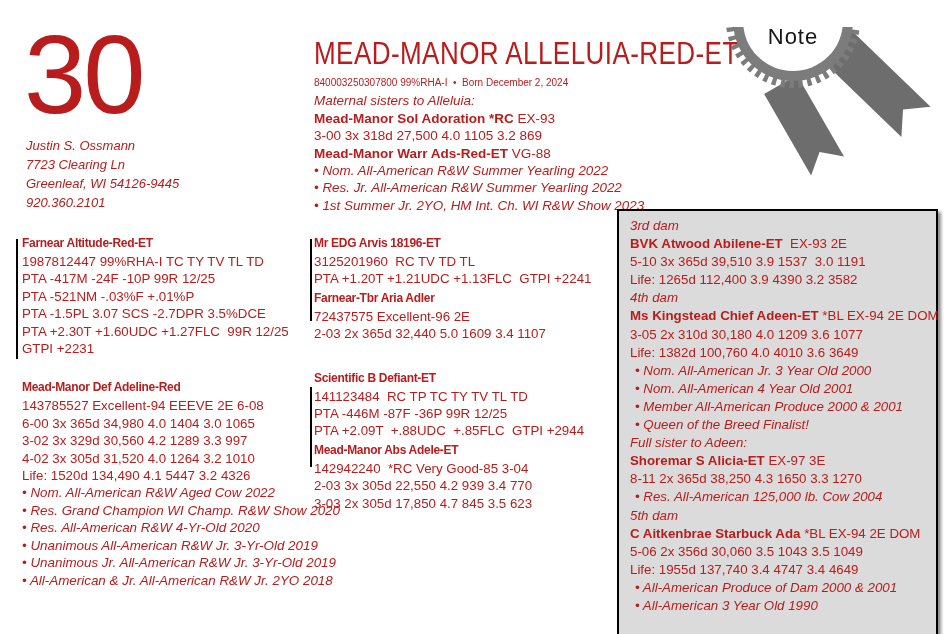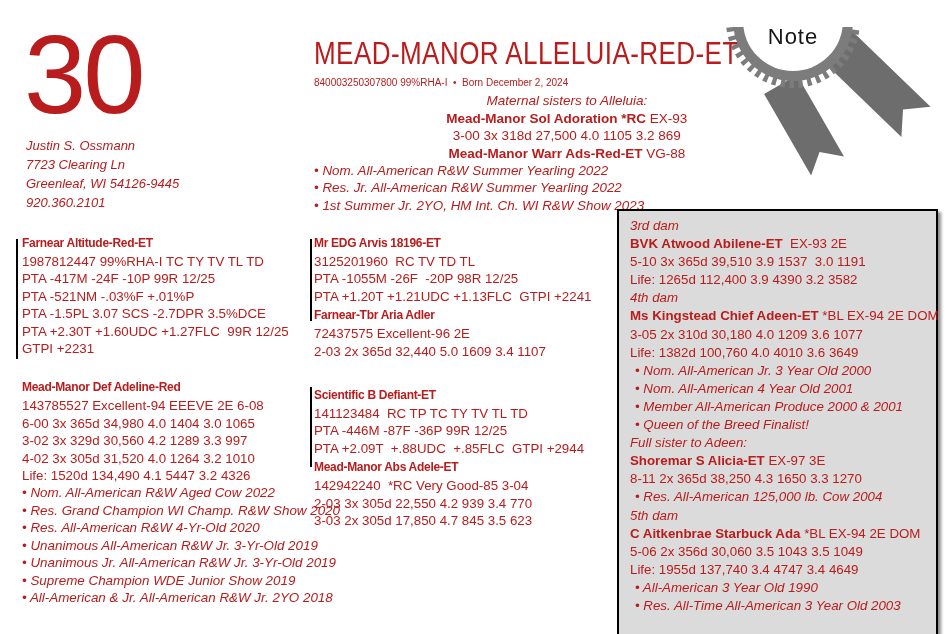--- a/index.html
+++ b/index.html
@@ -10,21 +10,21 @@
   .lot { position:absolute; left:24px; top:2px; font-size:112px; line-height:0.82;
          font-weight:400; letter-spacing:-3px; }
   .consignor { position:absolute; left:26px; top:109px; font-style:italic;
                font-size:13px; line-height:19px; }
 
   
   .header { position:absolute; left:314px; top:10px; }
   .title { font-size:31px; font-weight:400; line-height:34px; letter-spacing:0.5px;
            transform:scaleX(.84); transform-origin:0 0; white-space:pre; }
   .reg { font-size:10px; line-height:18px; margin-top:3px; white-space:pre; }
-  .hline { font-size:13.5px; line-height:17.5px; white-space:pre;text-align:center; }
+  .hline { font-size:13.5px; line-height:17.5px; white-space:pre; }
   .it { font-style:italic; }
   .bn { font-weight:700; }
   .award { font-style:italic; font-size:13.4px; line-height:17.4px; white-space:pre; }
 
   
   .col-left { position:absolute; left:22px; top:206px; }
   .col-mid  { position:absolute; left:314px; top:206px; }
   .ped-head { font-size:12px; font-weight:700; letter-spacing:-0.3px;
               line-height:20px; white-space:pre; }
   .pline { font-size:13.3px; line-height:17.4px; white-space:pre; }
@@ -85,28 +85,26 @@
     <div class="pline">143785527 Excellent-94 EEEVE 2E 6-08</div>
     <div class="pline">6-00 3x 365d 34,980 4.0 1404 3.0 1065</div>
     <div class="pline">3-02 3x 329d 30,560 4.2 1289 3.3 997</div>
     <div class="pline">4-02 3x 305d 31,520 4.0 1264 3.2 1010</div>
     <div class="pline">Life: 1520d 134,490 4.1 5447 3.2 4326</div>
     <div class="award">• Nom. All-American R&amp;W Aged Cow 2022</div>
     <div class="award">• Res. Grand Champion WI Champ. R&amp;W Show 2020</div>
     <div class="award">• Res. All-American R&amp;W 4-Yr-Old 2020</div>
     <div class="award">• Unanimous All-American R&amp;W Jr. 3-Yr-Old 2019</div>
     <div class="award">• Unanimous Jr. All-American R&amp;W Jr. 3-Yr-Old 2019</div>
-    <div class="award">• Supreme Champion WDE Junior Show 2019</div>
     <div class="award">• All-American &amp; Jr. All-American R&amp;W Jr. 2YO 2018</div>
   </div>
 
   <div class="col-mid">
     <div class="ped-head">Mr EDG Arvis 18196-ET</div>
     <div class="pline">3125201960  RC TV TD TL</div>
-    <div class="pline">PTA -1055M -26F  -20P 98R 12/25</div>
     <div class="pline">PTA +1.20T +1.21UDC +1.13FLC  GTPI +2241</div>
     <div class="ped-head">Farnear-Tbr Aria Adler</div>
     <div class="pline">72437575 Excellent-96 2E</div>
     <div class="pline">2-03 2x 365d 32,440 5.0 1609 3.4 1107</div>
 
     <div class="ped-head g2gap">Scientific B Defiant-ET</div>
     <div class="pline">141123484  RC TP TC TY TV TL TD</div>
     <div class="pline">PTA -446M -87F -36P 99R 12/25</div>
     <div class="pline">PTA +2.09T  +.88UDC  +.85FLC  GTPI +2944</div>
     <div class="ped-head">Mead-Manor Abs Adele-ET</div>
@@ -132,22 +130,22 @@
 
     <div class="bline blbl">Full sister to Adeen:</div>
     <div class="bline"><span class="bn">Shoremar S Alicia-ET</span><span> EX-97 3E</span></div>
     <div class="bline">8-11 2x 365d 38,250 4.3 1650 3.3 1270</div>
     <div class="bline baward">• Res. All-American 125,000 lb. Cow 2004</div>
 
     <div class="bline blbl">5th dam</div>
     <div class="bline"><span class="bn">C Aitkenbrae Starbuck Ada</span><span> *BL EX-94 2E DOM</span></div>
     <div class="bline">5-06 2x 356d 30,060 3.5 1043 3.5 1049</div>
     <div class="bline">Life: 1955d 137,740 3.4 4747 3.4 4649</div>
+    <div class="bline baward">• All-American Produce of Dam 2000 &amp; 2001</div>
     <div class="bline baward">• All-American 3 Year Old 1990</div>
-    <div class="bline baward">• Res. All-Time All-American 3 Year Old 2003</div>
   </div>
 
   <svg class="ribbon" viewBox="0 0 246 150">
     <g>
       <g transform="translate(150,2) rotate(44)">
         <path d="M0,0 L112,0 L94,21 L112,42 L0,42 Z" fill="#6d6d6d"></path>
       </g>
       <g transform="translate(97,48) rotate(60)">
         <path d="M0,0 L94,0 L78,19 L94,38 L0,38 Z" fill="#6d6d6d"></path>
       </g>

